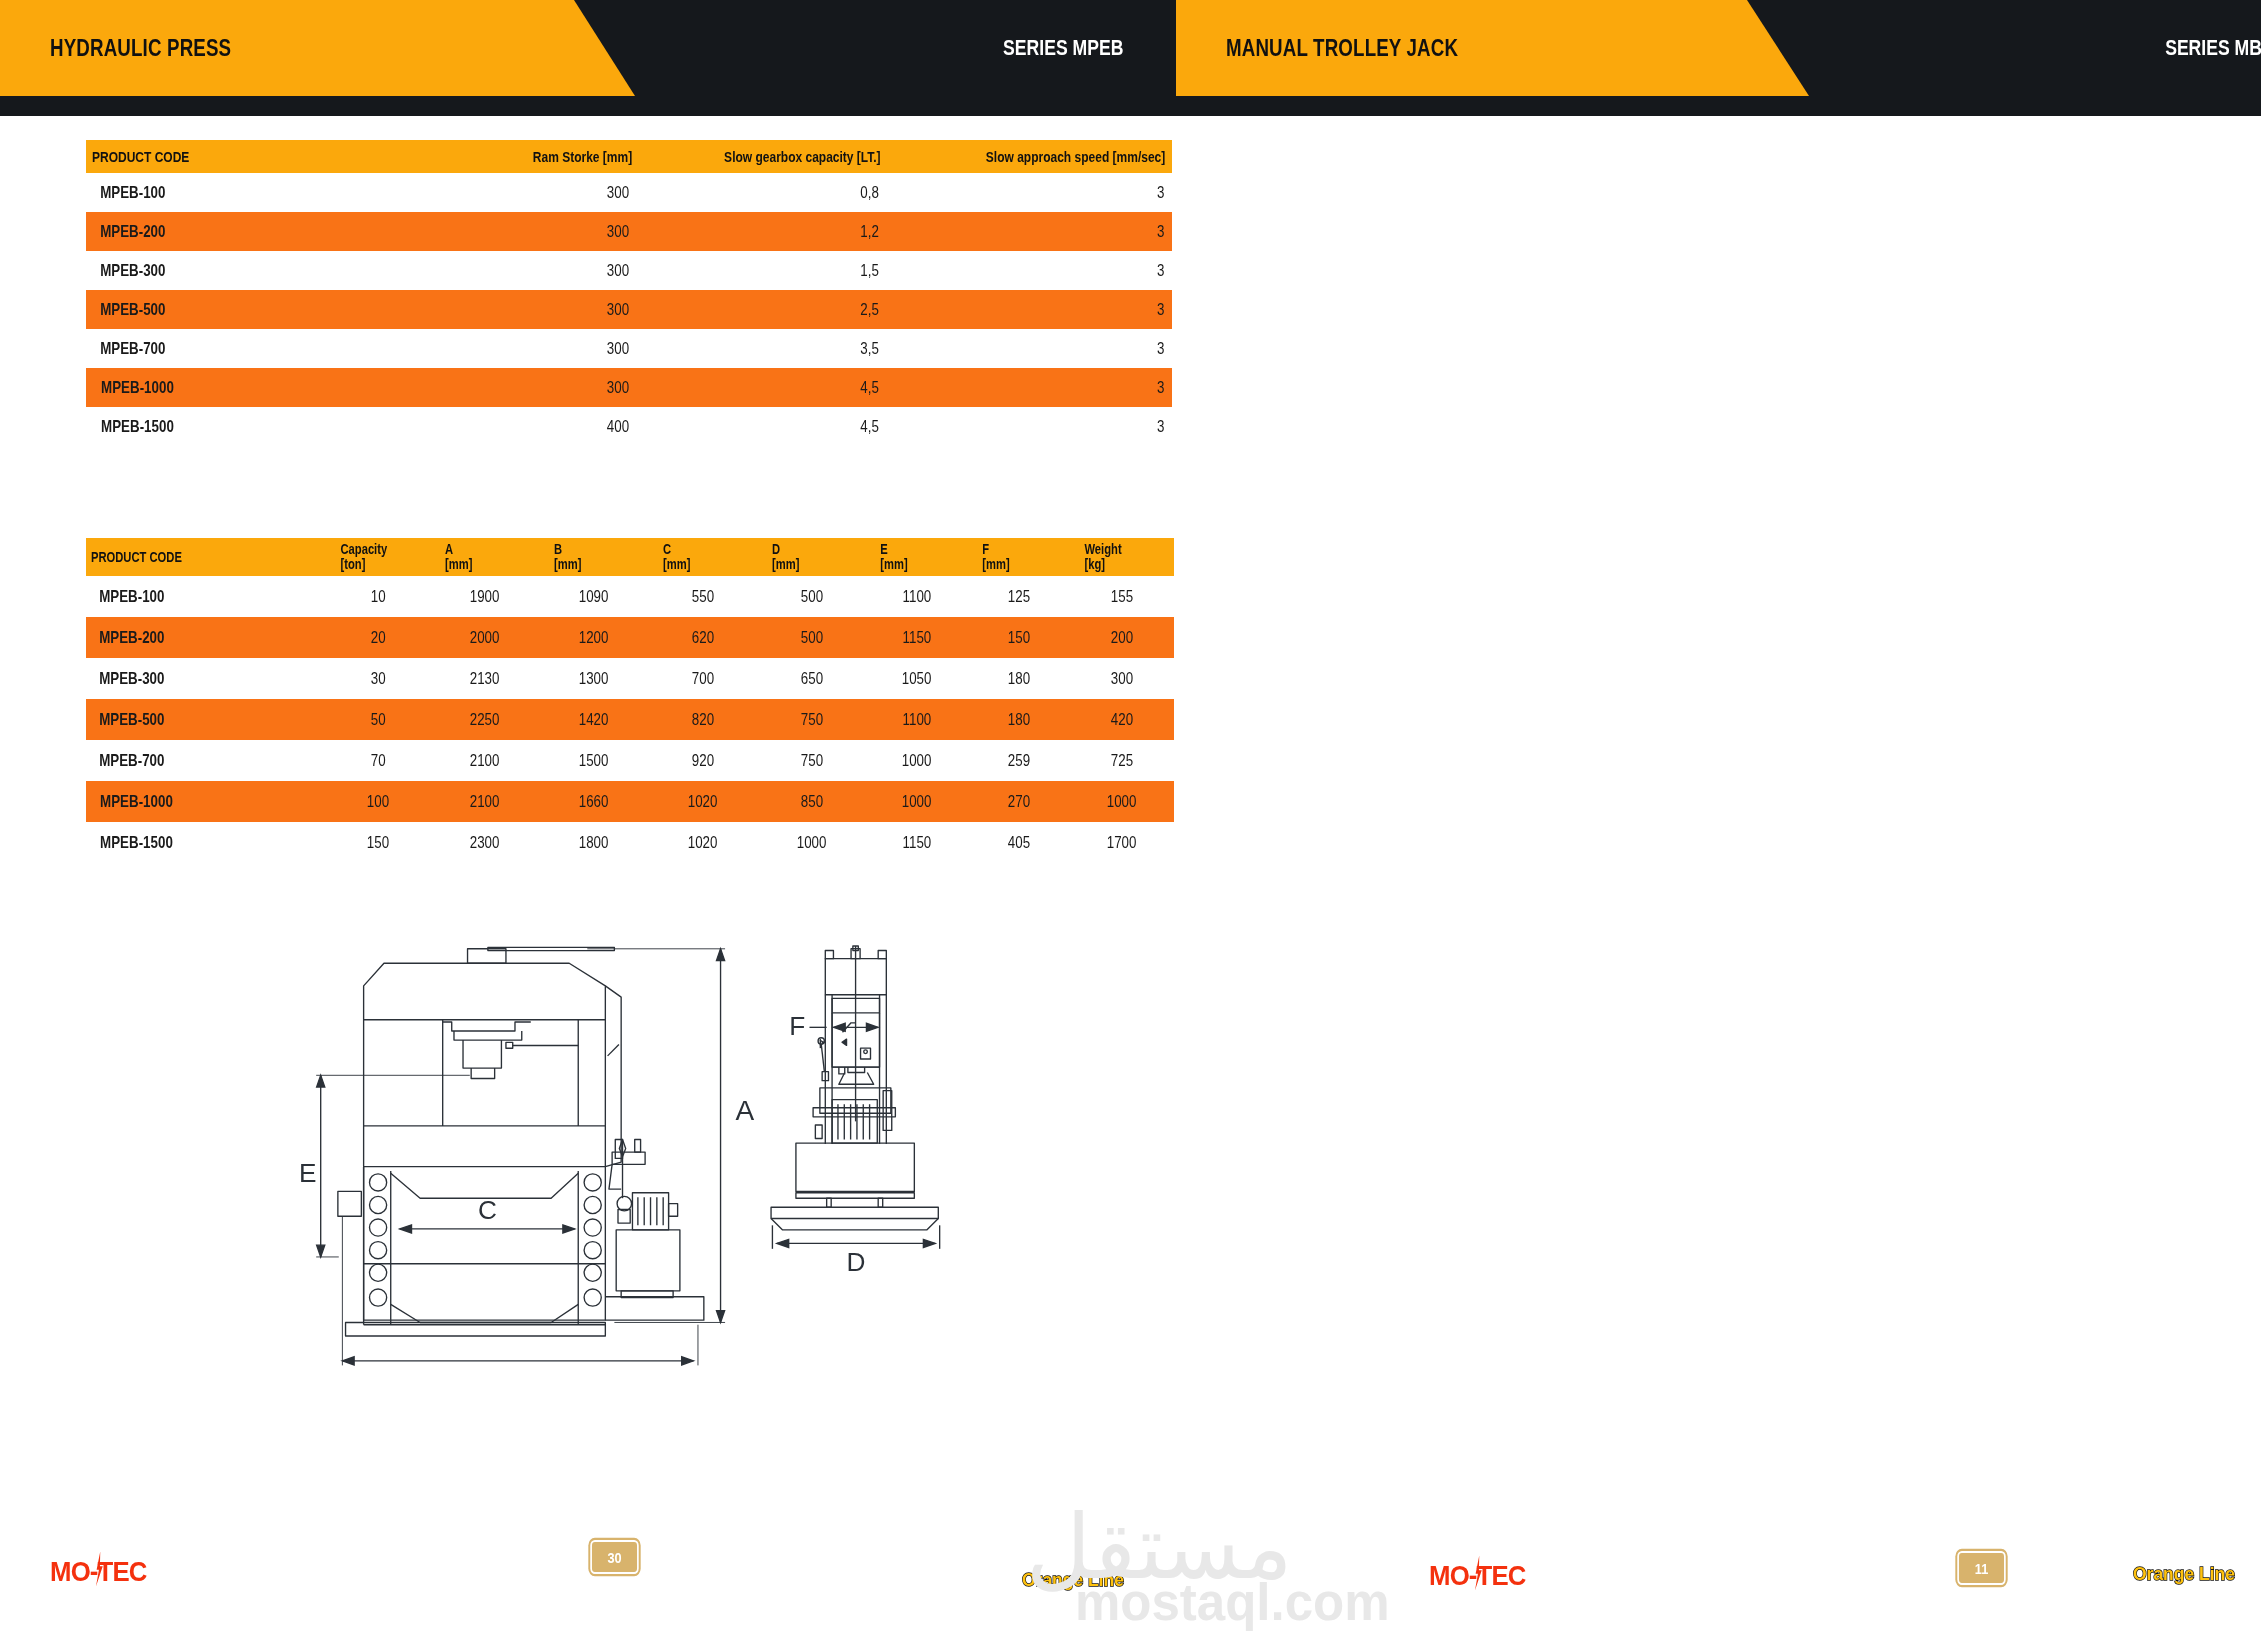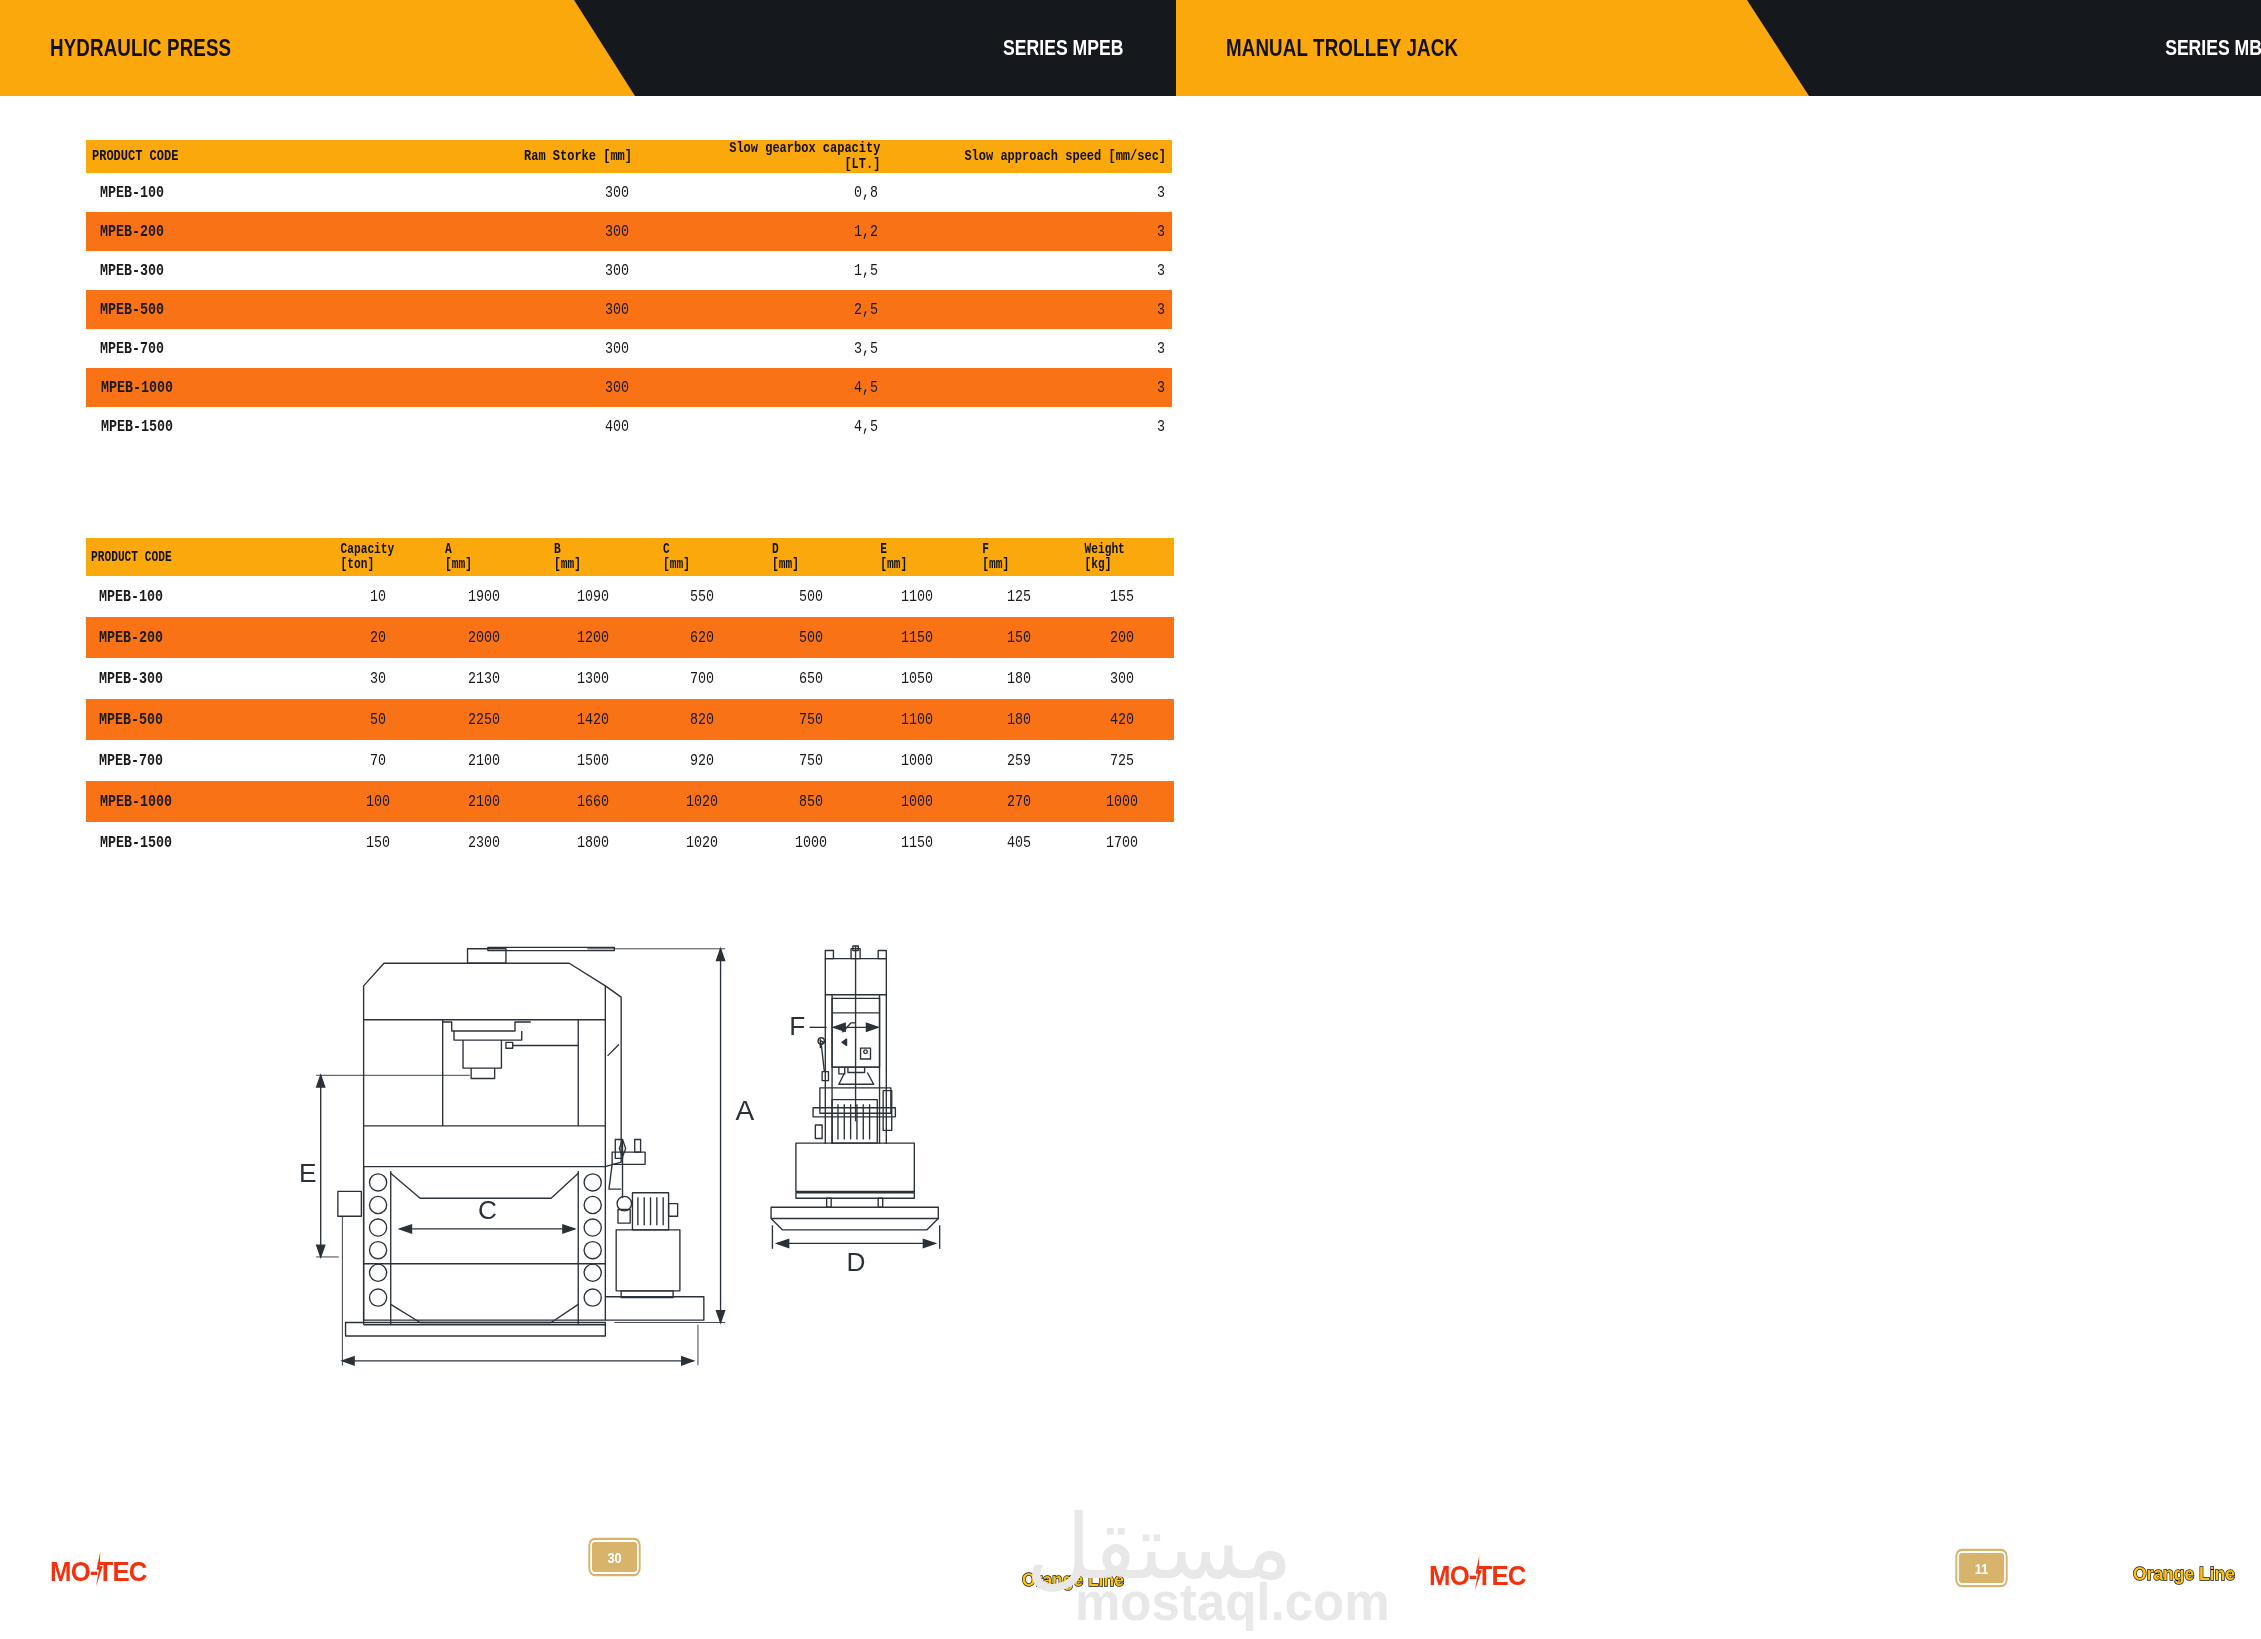--- a/index.html
+++ b/index.html
@@ -4,41 +4,41 @@
 <style>
   html, body { margin:0; padding:0; background:#ffffff; }
   body { width:2350px; height:1640px; font-family:"Liberation Sans", sans-serif; position:relative; overflow:hidden; }
 
   .spread { position:absolute; inset:0; display:flex; }
   .page { position:relative; height:1640px; background:#fff; overflow:hidden; }
   .page.left  { width:1176px; }
   .page.right { width:1174px; }
 
   
-  .hdr { position:relative; height:96px; width:100%; background:#15181c; overflow:hidden; }
+  .hdr { position:relative; height:116px; width:100%; background:#15181c; overflow:hidden; }
   .hdr .wedge {
     position:absolute; left:0; top:0; height:96px; width:635px;
     background:#FBA80C;
     clip-path: polygon(0 0, 574px 0, 635px 96px, 0 96px);
   }
   .hdr .wedge-r { width:633px; clip-path: polygon(0 0, 571px 0, 633px 96px, 0 96px); }
   .hdr-title {
     position:absolute; left:50px; top:0; height:96px; display:flex; align-items:center;
     font-size:24px; font-weight:bold; letter-spacing:0.2px; color:#111; white-space:nowrap;
     transform:scaleX(0.78); transform-origin:left center;
   }
   .hdr-series {
     position:absolute; right:53px; top:0; height:96px; display:flex; align-items:center;
     font-size:22px; font-weight:bold; color:#ffffff; white-space:nowrap;
     transform:scaleX(0.80); transform-origin:right center;
   }
   .hdr-series.rt { right:76px; }
 
   
-  .tbl { border-collapse:collapse; table-layout:fixed;font-family:Liberation Mono, monospace; }
+  .tbl { border-collapse:collapse; table-layout:fixed; }
   .tbl thead th {
     background:#FBA80C; color:#111; font-weight:bold;
     padding:7.2px 6.3px; vertical-align:middle; line-height:1.05;
     transform-origin:center;
   }
   .tbl thead th .sq { display:inline-block; transform:scaleX(0.80); }
   .tbl tbody td {
     padding:0 6.3px; height:39px; color:#1a1a1a; font-size:16.7px;
     vertical-align:middle; white-space:nowrap;
   }

